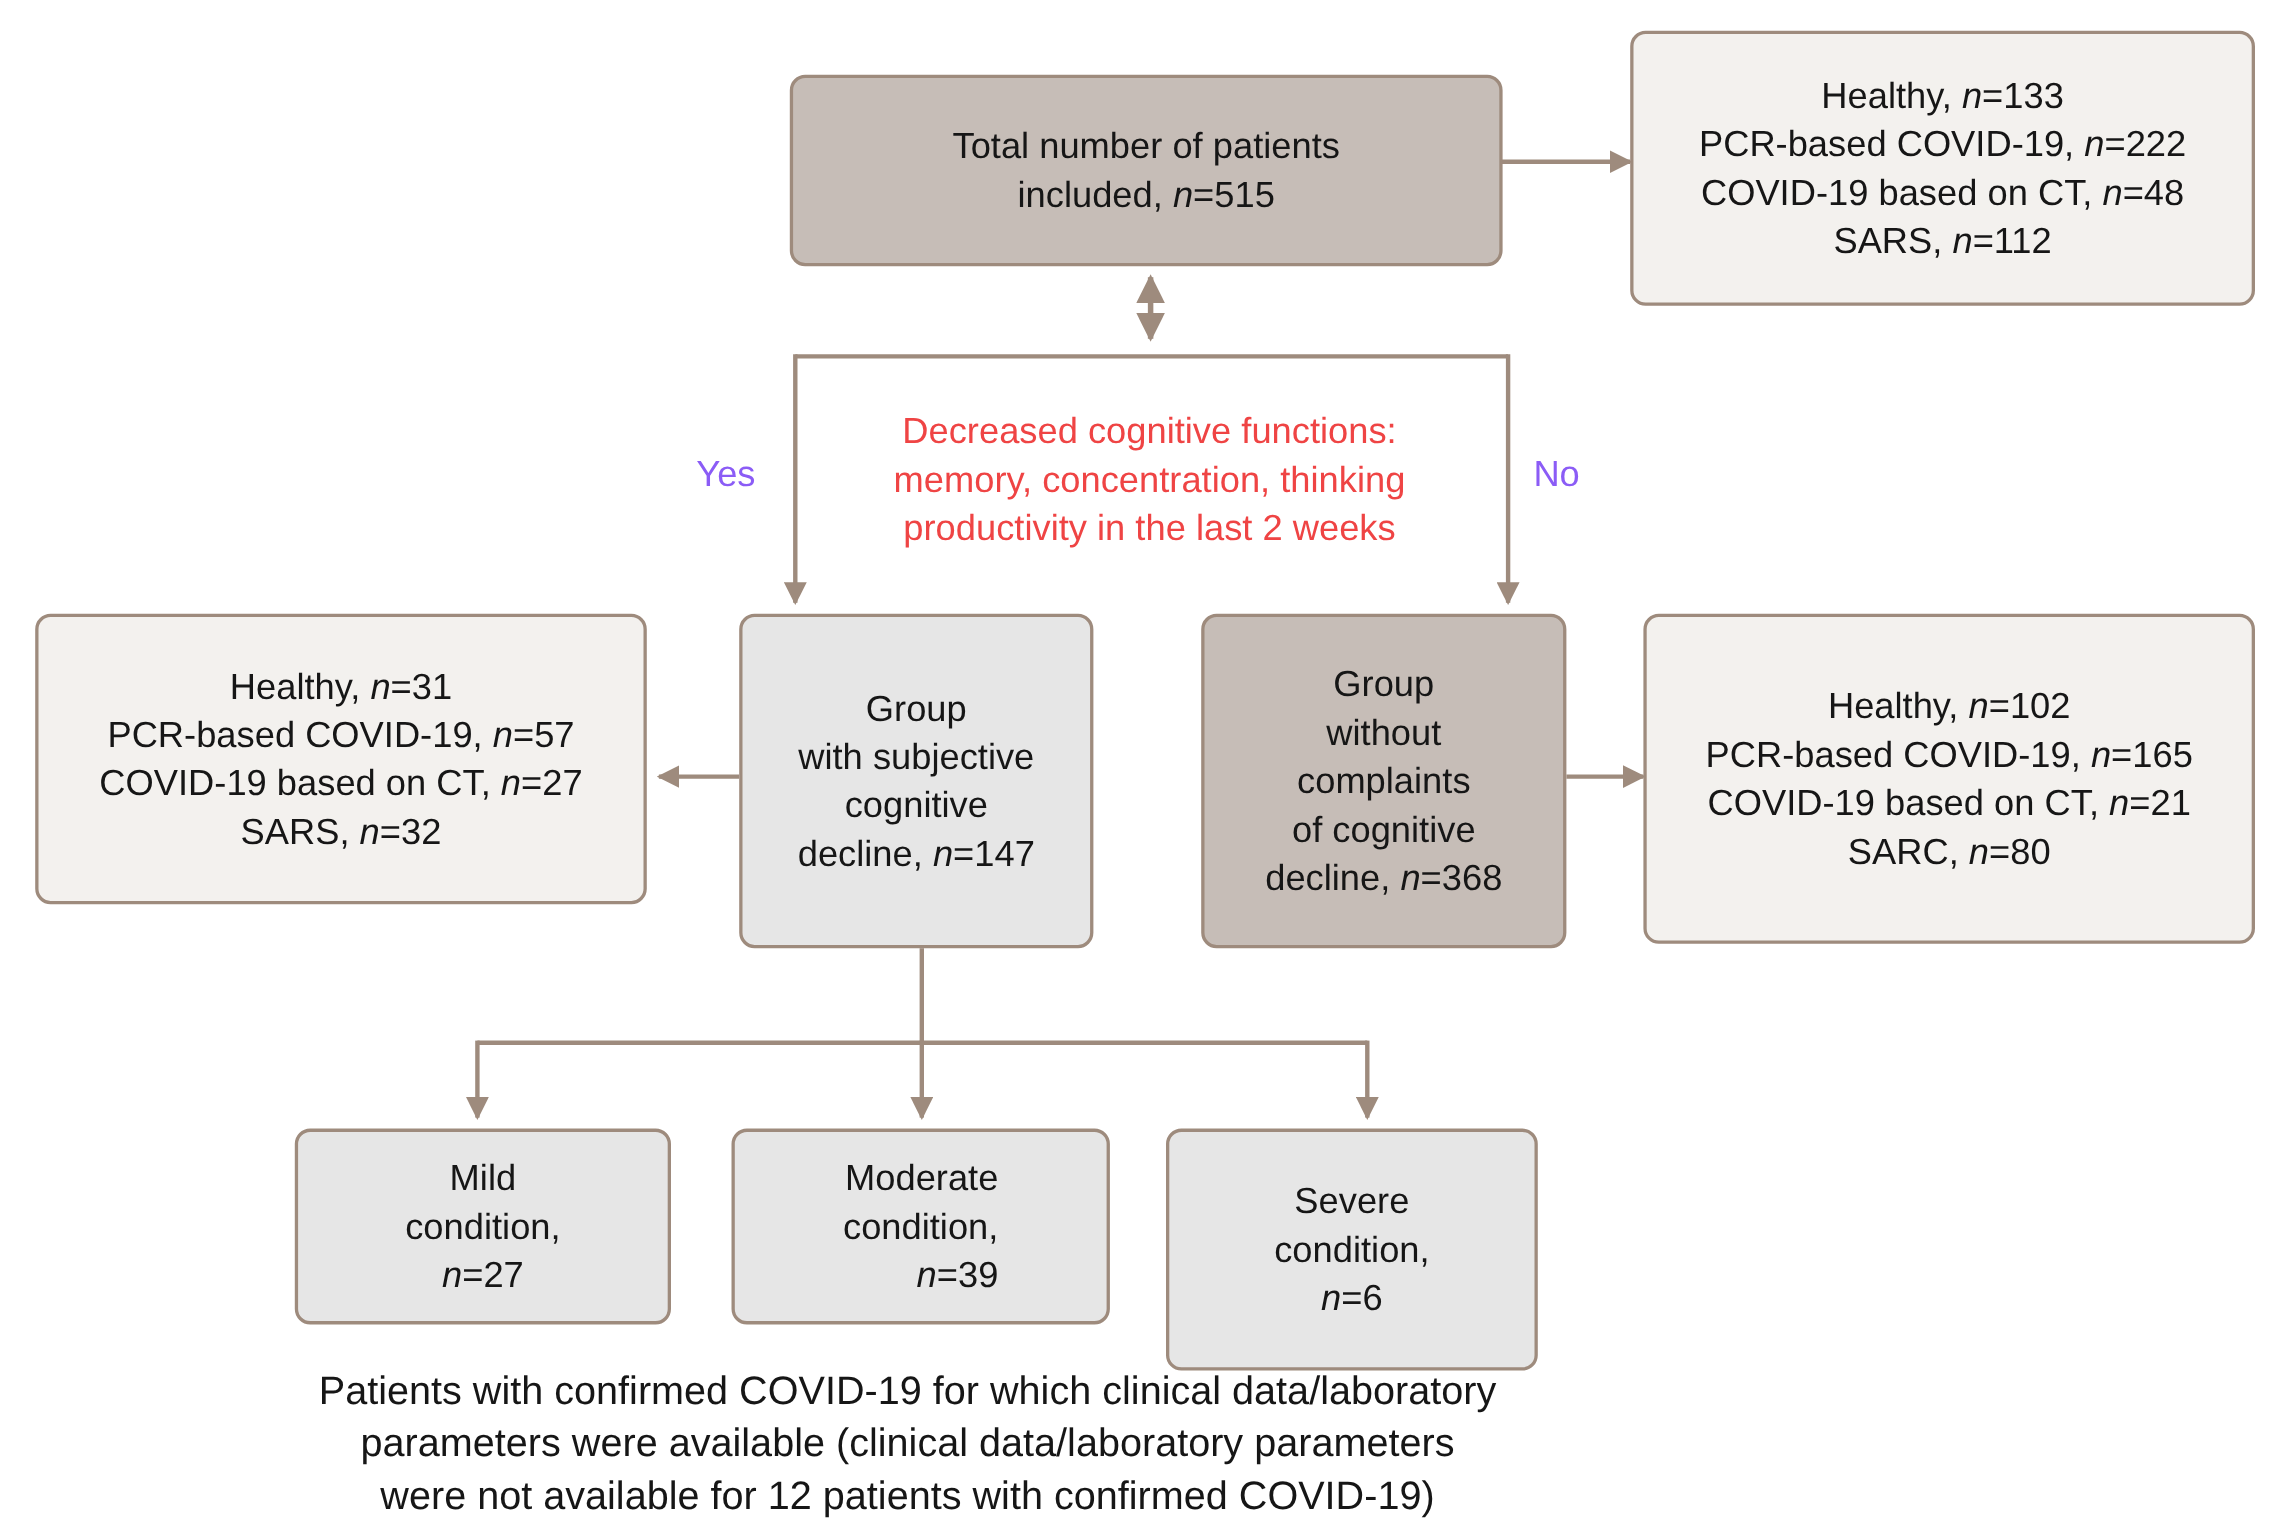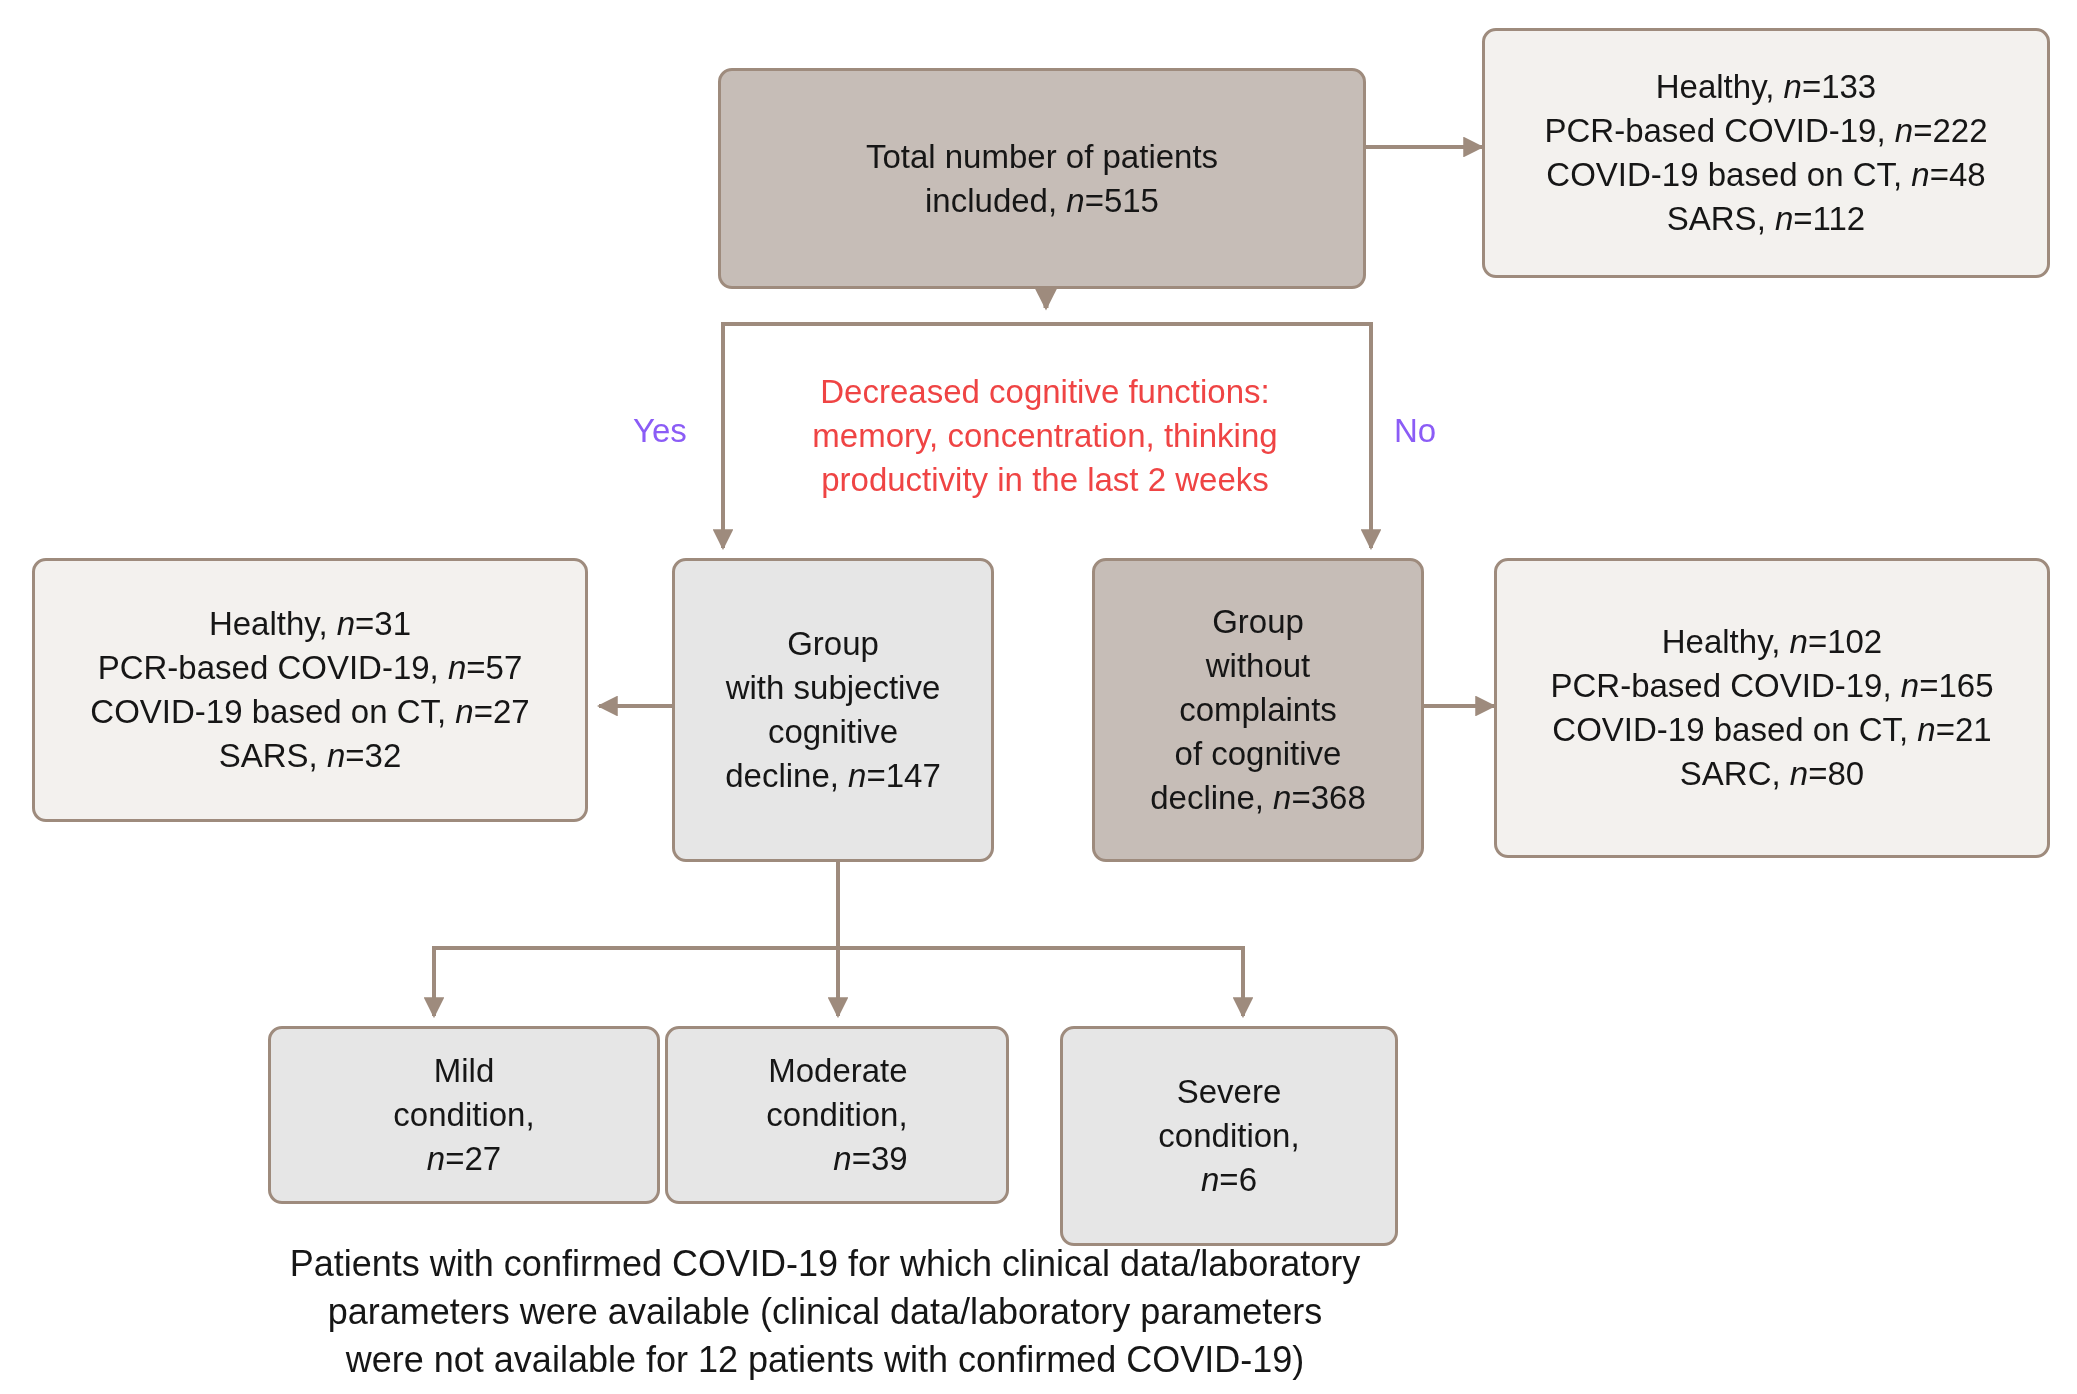--- a/index.html
+++ b/index.html
@@ -110,21 +110,21 @@
       <line x1="434" y1="946" x2="434" y2="1016" stroke="#9e8b7d" stroke-width="4" marker-end="url(#arrow)"></line>
       <line x1="838" y1="946" x2="838" y2="1016" stroke="#9e8b7d" stroke-width="4" marker-end="url(#arrow)"></line>
       <line x1="1243" y1="946" x2="1243" y2="1016" stroke="#9e8b7d" stroke-width="4" marker-end="url(#arrow)"></line>
     </g>
 
     <g>
       <path d="M 723 324 L 723 326 M 723 326 L 723 326" stroke="none" fill="none"></path>
     </g>
   </svg>
 
-  <div class="node fill-dark" style="left:718px; top:68px; width:648px; height:221px;">
+  <div class="node fill-dark" style="left:718px; top:68px; width:648px; height:174px;">
     <span class="txt" style="white-space: normal;">Total number of patients<br>included, <i>n</i>=515</span>
   </div>
 
   <div class="node fill-offwhite" style="left:1482px; top:28px; width:568px; height:250px;">
     <span class="txt" style="white-space: normal;">Healthy, <i>n</i>=133<br>PCR-based COVID-19, <i>n</i>=222<br>COVID-19 based on CT, <i>n</i>=48<br>SARS, <i>n</i>=112</span>
   </div>
 
   <div class="decision-text" style="left: 745px; top: 370px; width: 600px; white-space: normal;">Decreased cognitive functions:<br>memory, concentration, thinking<br>productivity in the last 2 weeks</div>
 
   <div class="branch-label" style="left:633px; top:412px;">Yes</div>
@@ -140,21 +140,21 @@
   </div>
 
   <div class="node fill-dark" style="left:1092px; top:558px; width:332px; height:304px;">
     <span class="txt" style="white-space: normal;">Group<br>without<br>complaints<br>of cognitive<br>decline, <i>n</i>=368</span>
   </div>
 
   <div class="node fill-offwhite" style="left:1494px; top:558px; width:556px; height:300px;">
     <span class="txt" style="white-space: normal;">Healthy, <i>n</i>=102<br>PCR-based COVID-19, <i>n</i>=165<br>COVID-19 based on CT, <i>n</i>=21<br>SARC, <i>n</i>=80</span>
   </div>
 
-  <div class="node fill-gray" style="left:268px; top:1026px; width:392px; height:178px;">
+  <div class="node fill-gray" style="left:268px; top:1026px; width:342px; height:178px;">
     <span class="txt" style="white-space: normal;">Mild<br>condition,<br><i>n</i>=27</span>
   </div>
 
   <div class="node fill-gray" style="left:665px; top:1026px; width:344px; height:178px;text-align:right;">
     <span class="txt" style="white-space: normal;">Moderate<br>condition,<br><i>n</i>=39</span>
   </div>
 
   <div class="node fill-gray" style="left:1060px; top:1026px; width:338px; height:220px;">
     <span class="txt" style="white-space: normal;">Severe<br>condition,<br><i>n</i>=6</span>
   </div>

